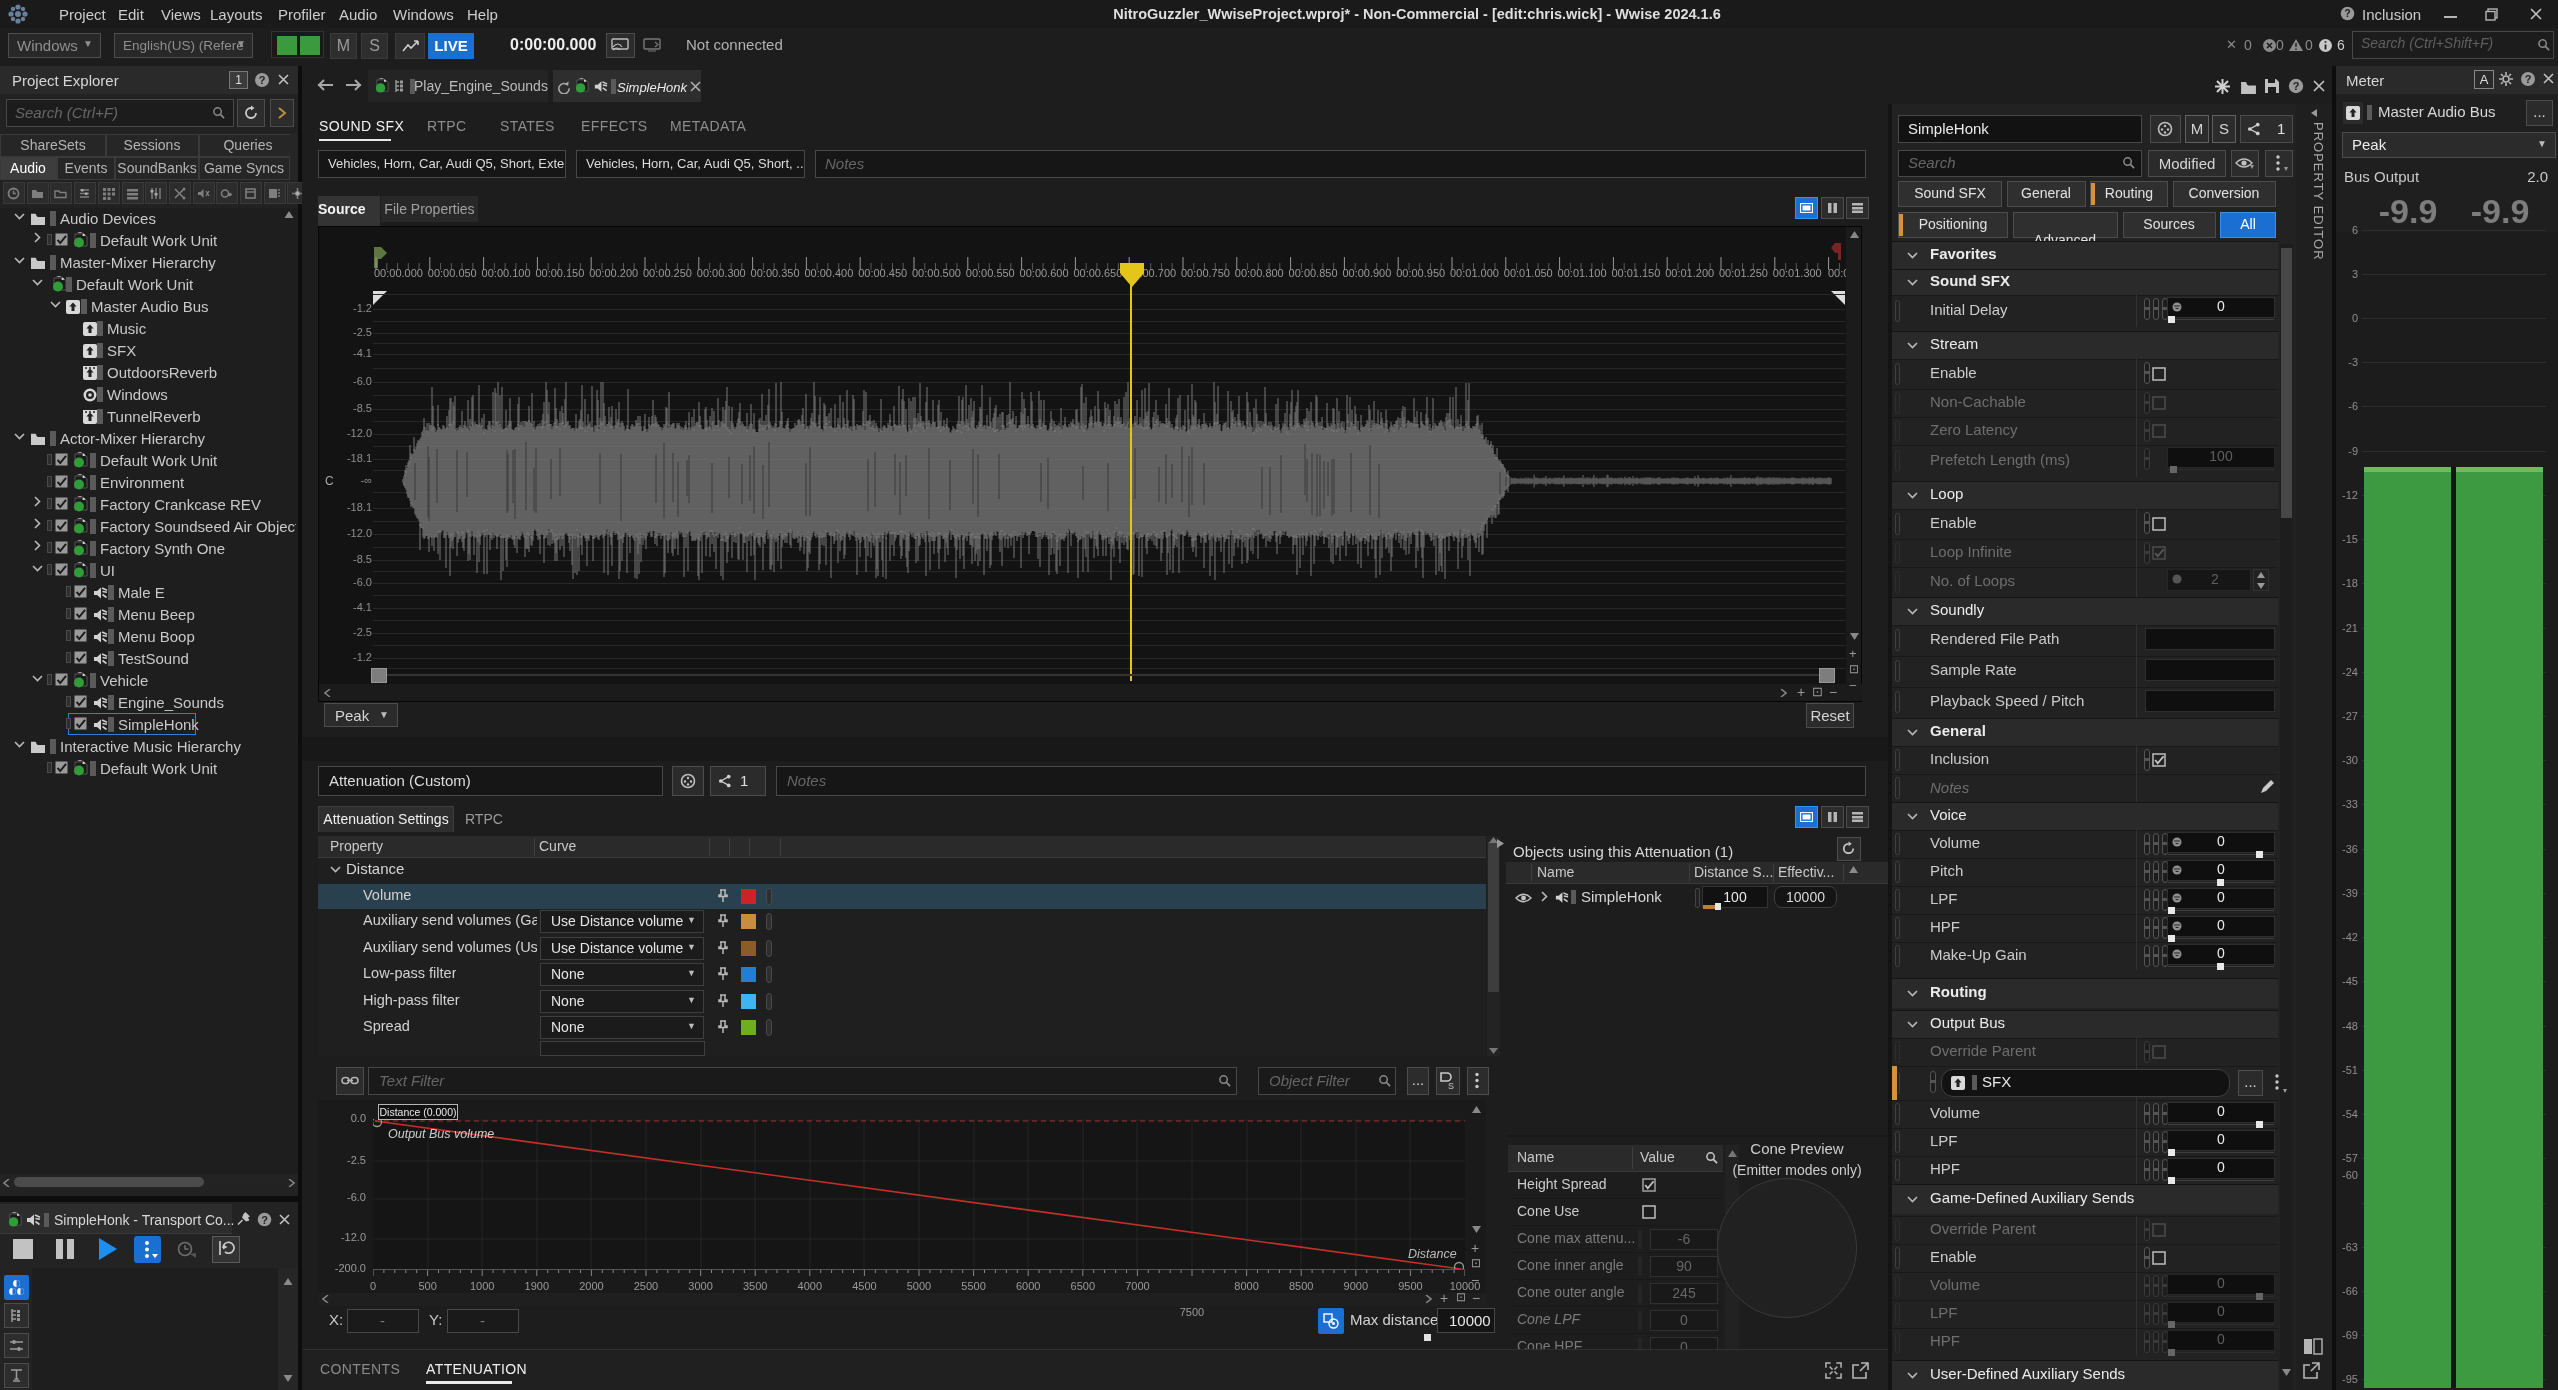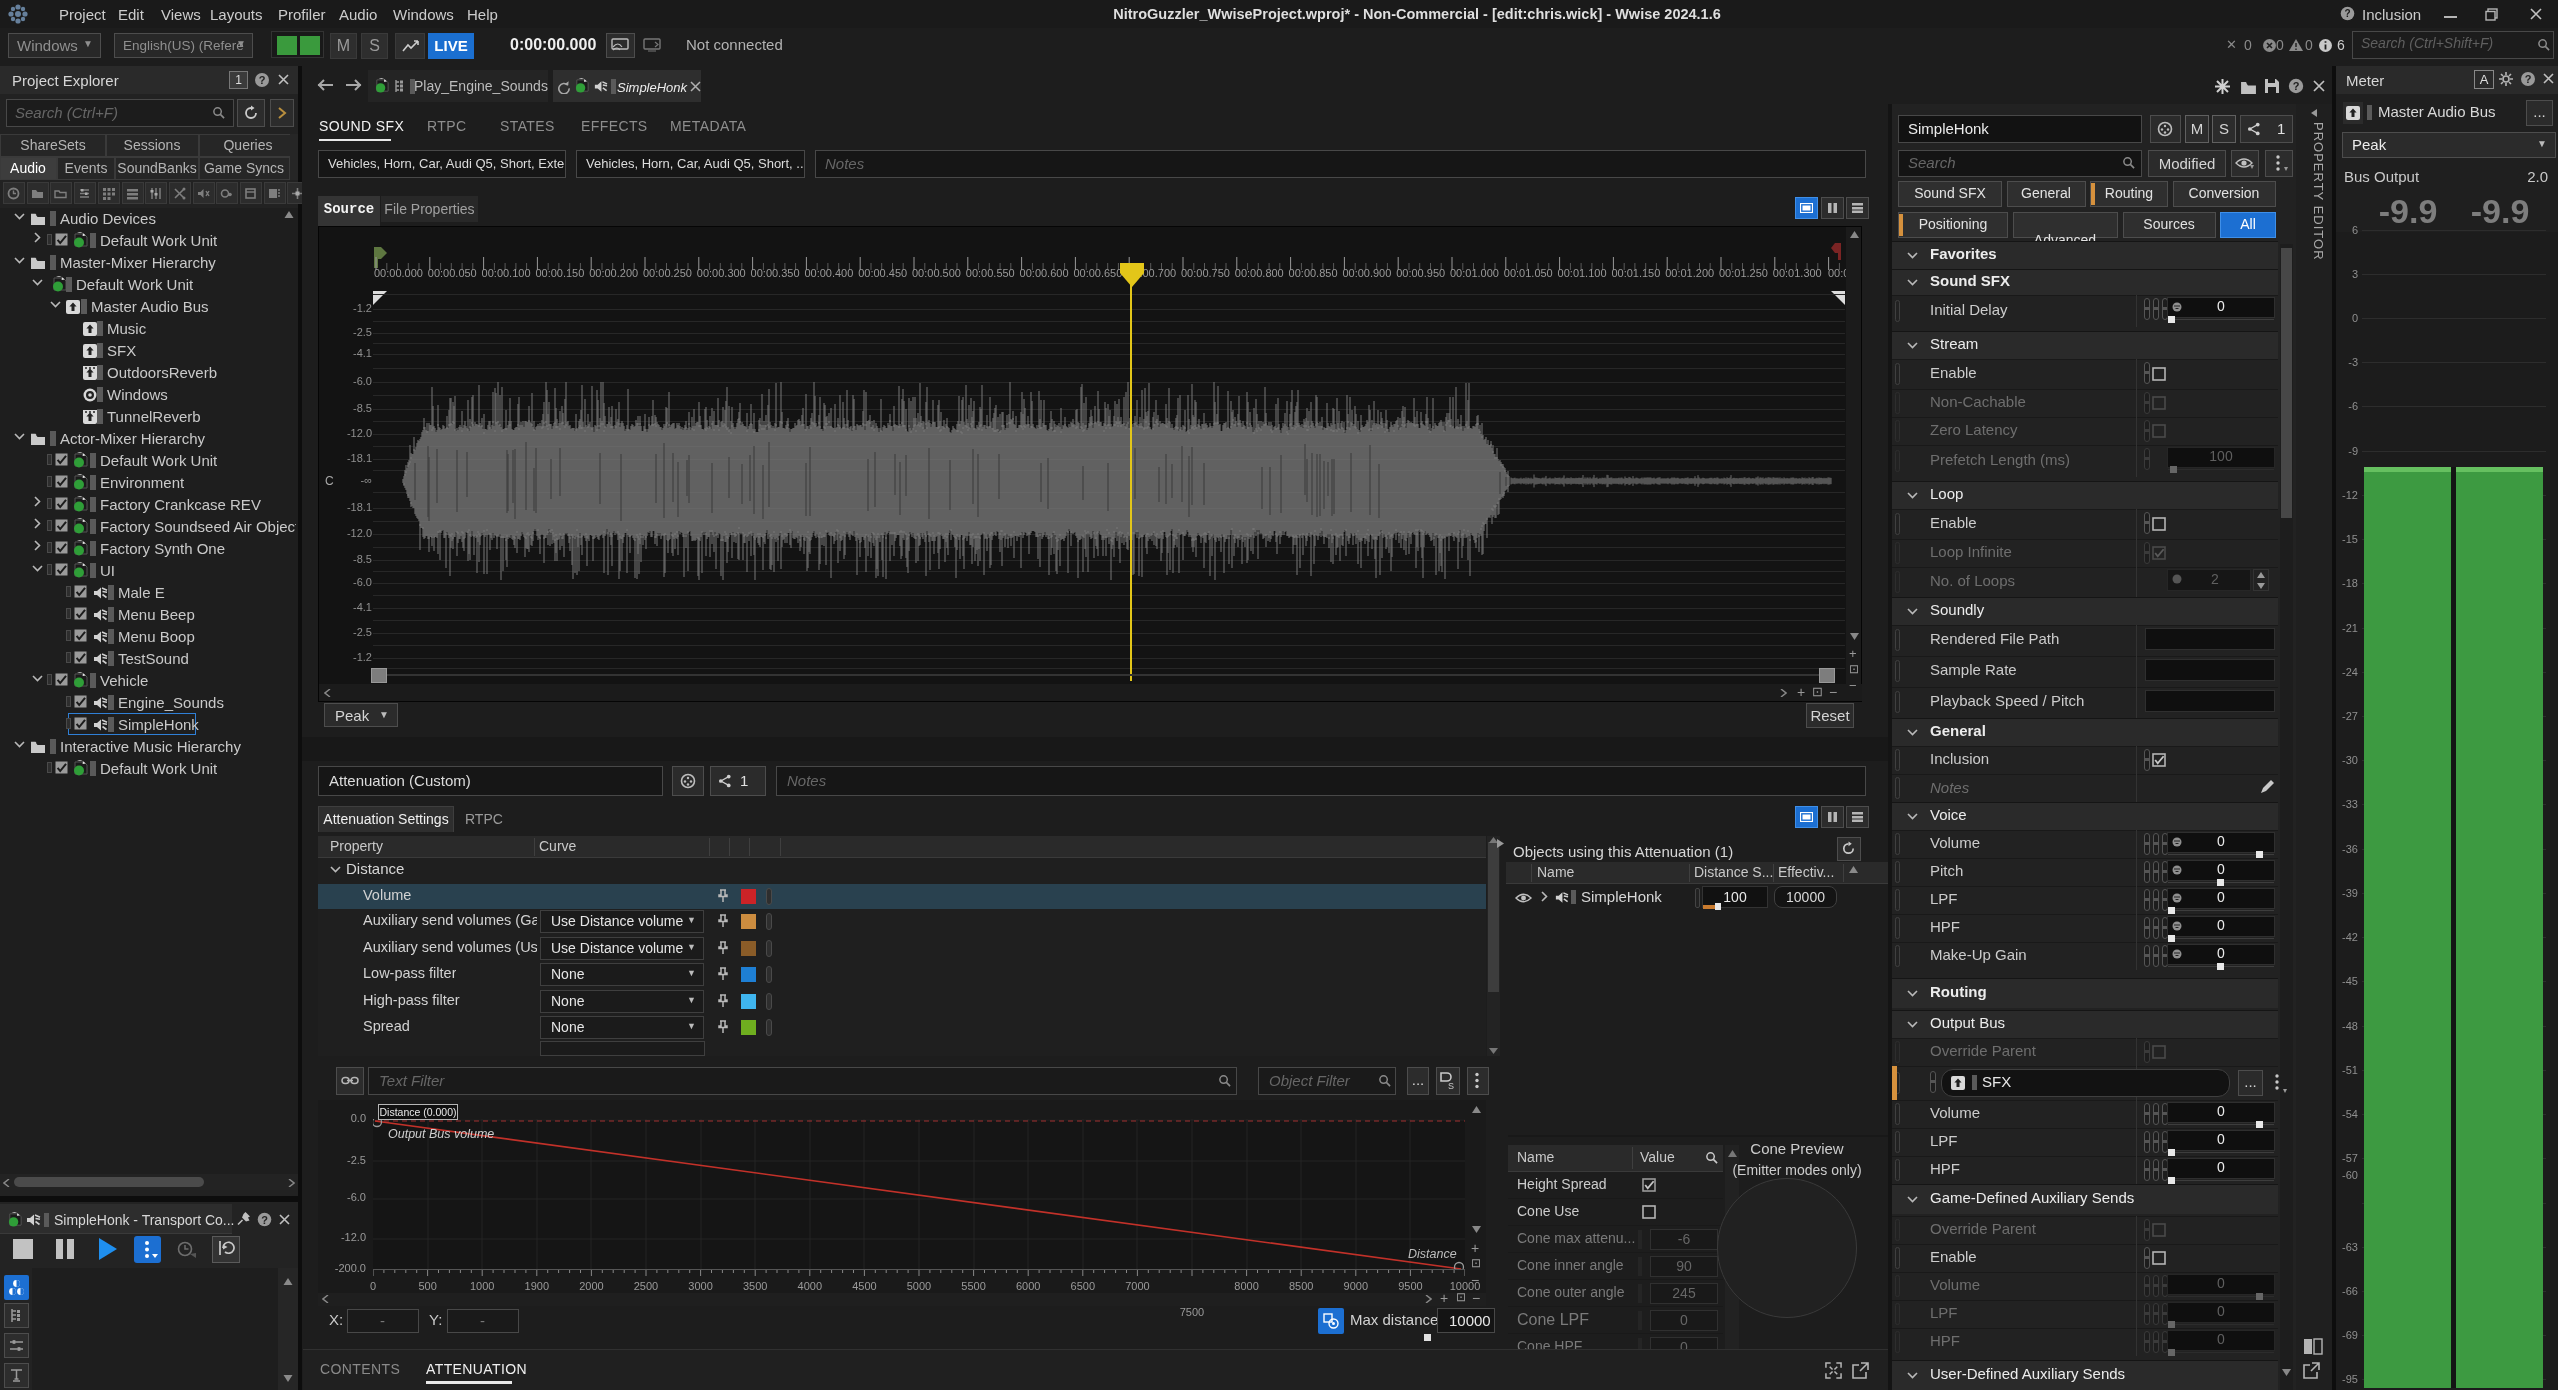--- a/index.html
+++ b/index.html
@@ -665,21 +665,21 @@
 <div style="position:absolute;left:670px;top:118px;white-space:nowrap;color:#8d8d8d;font-size:14px;letter-spacing:0.4px;">METADATA</div>
 <div class="in" style="position:absolute;left:318px;top:150px;width:248px;height:28px;overflow:hidden;">
     <span style="position:absolute;left:9px;top:5px;white-space:nowrap;font-size:13px;">Vehicles, Horn, Car, Audi Q5, Short, Exteri</span>
   </div>
 <div class="in" style="position:absolute;left:576px;top:150px;width:229px;height:28px;overflow:hidden;">
     <span style="position:absolute;left:9px;top:5px;white-space:nowrap;font-size:13px;">Vehicles, Horn, Car, Audi Q5, Short, ...</span>
   </div>
 <div class="in" style="position:absolute;left:815px;top:150px;width:1051px;height:28px;">
     <span style="position:absolute;left:9px;top:4px;color:#666;font-style:italic;">Notes</span>
   </div>
-<div style="position:absolute;left:318px;top:196px;width:62px;height:38px;background:#343434;color:#f4f4f4;text-align:center;line-height:26px;font-size:14px;font-weight:bold;font-family:Liberation Mono, monospace;">Source</div>
+<div style="position:absolute;left:318px;top:196px;width:62px;height:38px;background:#343434;color:#f4f4f4;text-align:left;line-height:26px;font-size:14px;font-weight:bold;">Source</div>
 <div style="position:absolute;left:381px;top:196px;width:97px;height:26px;background:#282828;color:#a0a0a0;text-align:center;line-height:26px;font-size:14px;white-space:nowrap;">File Properties</div>
 <div style="position:absolute;left:1795px;top:197px;width:23px;height:22px;background:#1c6fd2;border:1px solid #3f8fe8;"></div>
 <svg style="position:absolute;left:1800px;top:203px" width="13" height="10" viewBox="0 0 13 10">
     <rect x="0.5" y="0.5" width="12" height="9" fill="none" stroke="#fff" stroke-width="1.2"></rect>
     <rect x="2.5" y="2.5" width="8" height="5" fill="#fff"></rect>
   </svg>
 <div class="bt" style="position:absolute;left:1821px;top:197px;width:23px;height:22px;"></div>
 <svg style="position:absolute;left:1827px;top:203px" width="11" height="10" viewBox="0 0 11 10">
     <rect x="1" y="0" width="3.5" height="10" fill="#b5b5b5"></rect>
     <rect x="6.5" y="0" width="3.5" height="10" fill="#b5b5b5"></rect>
@@ -1092,21 +1092,21 @@
 <div style="position:absolute;left:1517px;top:1257px;white-space:nowrap;color:#7a7a7a;font-size:14px;">Cone inner angle</div>
 <div style="position:absolute;left:1638px;top:1257px;width:4px;height:19px;background:#252525;"></div>
 <div style="position:absolute;left:1650px;top:1256px;width:68px;height:21px;background:#191919;border:1px solid #303030;"></div>
 <div style="position:absolute;left:1484px;top:1258px;width:400px;text-align:center;white-space:nowrap;color:#666;font-size:14px;">90</div>
 <div style="position:absolute;left:1508px;top:1279px;width:215px;height:1px;background:#191919;"></div>
 <div style="position:absolute;left:1517px;top:1284px;white-space:nowrap;color:#7a7a7a;font-size:14px;">Cone outer angle</div>
 <div style="position:absolute;left:1638px;top:1284px;width:4px;height:19px;background:#252525;"></div>
 <div style="position:absolute;left:1650px;top:1283px;width:68px;height:21px;background:#191919;border:1px solid #303030;"></div>
 <div style="position:absolute;left:1484px;top:1285px;width:400px;text-align:center;white-space:nowrap;color:#666;font-size:14px;">245</div>
 <div style="position:absolute;left:1508px;top:1306px;width:215px;height:1px;background:#191919;"></div>
-<div style="position:absolute;left:1517px;top:1311px;white-space:nowrap;color:#7a7a7a;font-size:16px;">Cone LPF</div>
+<div style="position:absolute;left:1517px;top:1311px;white-space:nowrap;color:#7a7a7a;font-size:14px;font-style:italic;">Cone LPF</div>
 <div style="position:absolute;left:1638px;top:1311px;width:4px;height:19px;background:#252525;"></div>
 <div style="position:absolute;left:1650px;top:1310px;width:68px;height:21px;background:#191919;border:1px solid #303030;"></div>
 <div style="position:absolute;left:1484px;top:1312px;width:400px;text-align:center;white-space:nowrap;color:#666;font-size:14px;">0</div>
 <div style="position:absolute;left:1508px;top:1333px;width:215px;height:1px;background:#191919;"></div>
 <div style="position:absolute;left:1517px;top:1338px;white-space:nowrap;color:#7a7a7a;font-size:14px;">Cone HPF</div>
 <div style="position:absolute;left:1638px;top:1338px;width:4px;height:19px;background:#252525;"></div>
 <div style="position:absolute;left:1650px;top:1337px;width:68px;height:21px;background:#191919;border:1px solid #303030;"></div>
 <div style="position:absolute;left:1484px;top:1339px;width:400px;text-align:center;white-space:nowrap;color:#666;font-size:14px;">0</div>
 <div style="position:absolute;left:1508px;top:1360px;width:215px;height:1px;background:#191919;"></div>
 <div style="position:absolute;left:1725px;top:1145px;width:14px;height:216px;background:#222;"></div>

